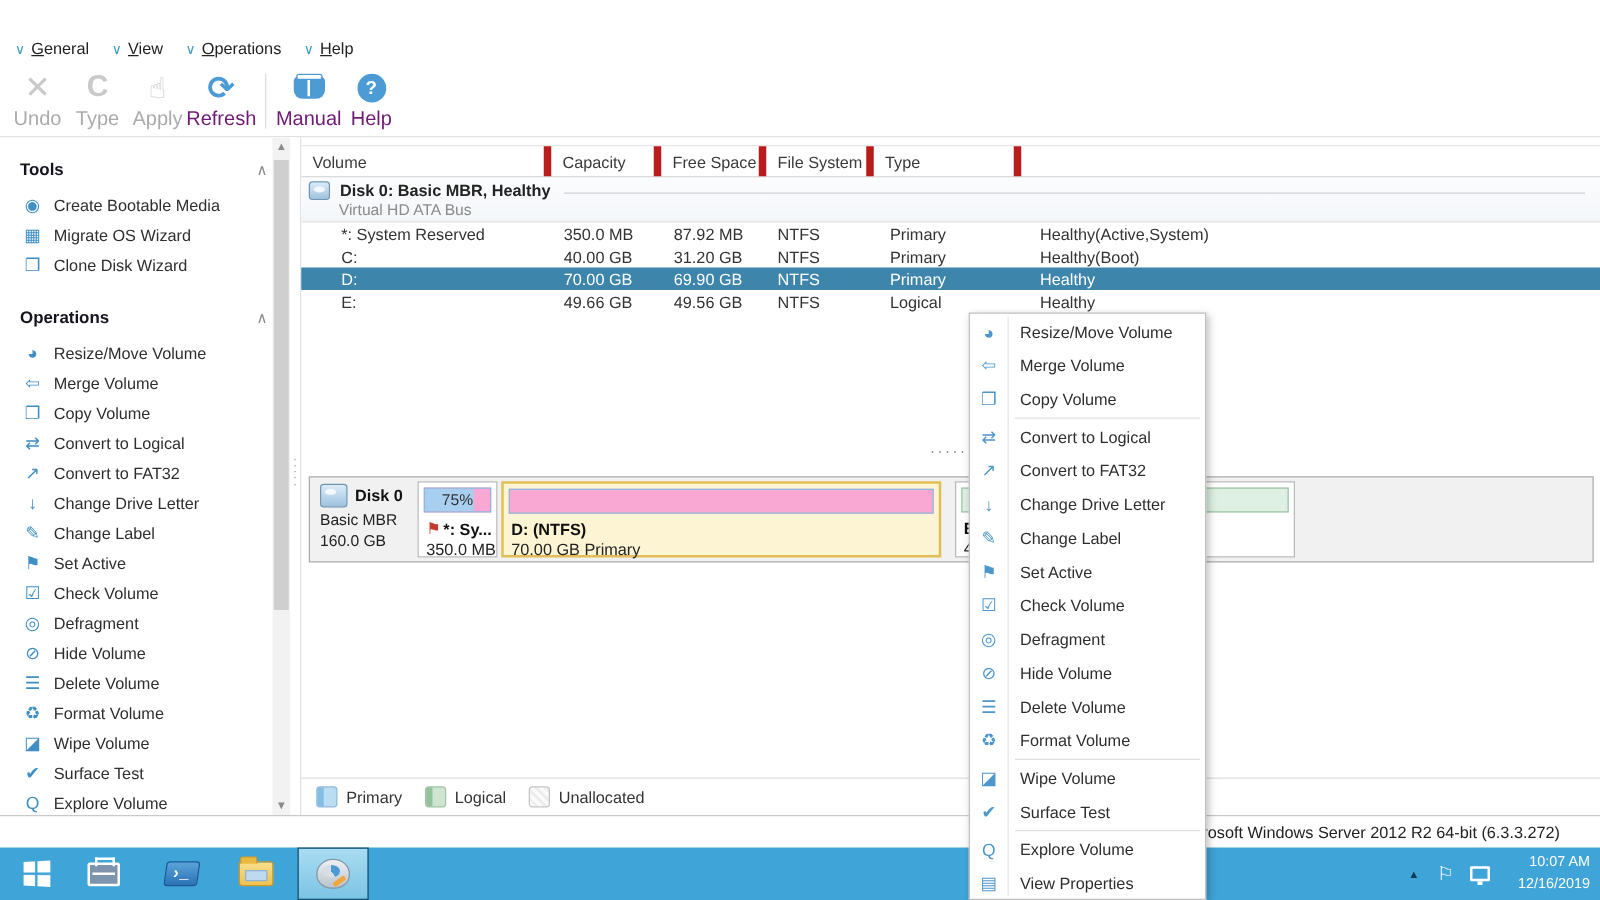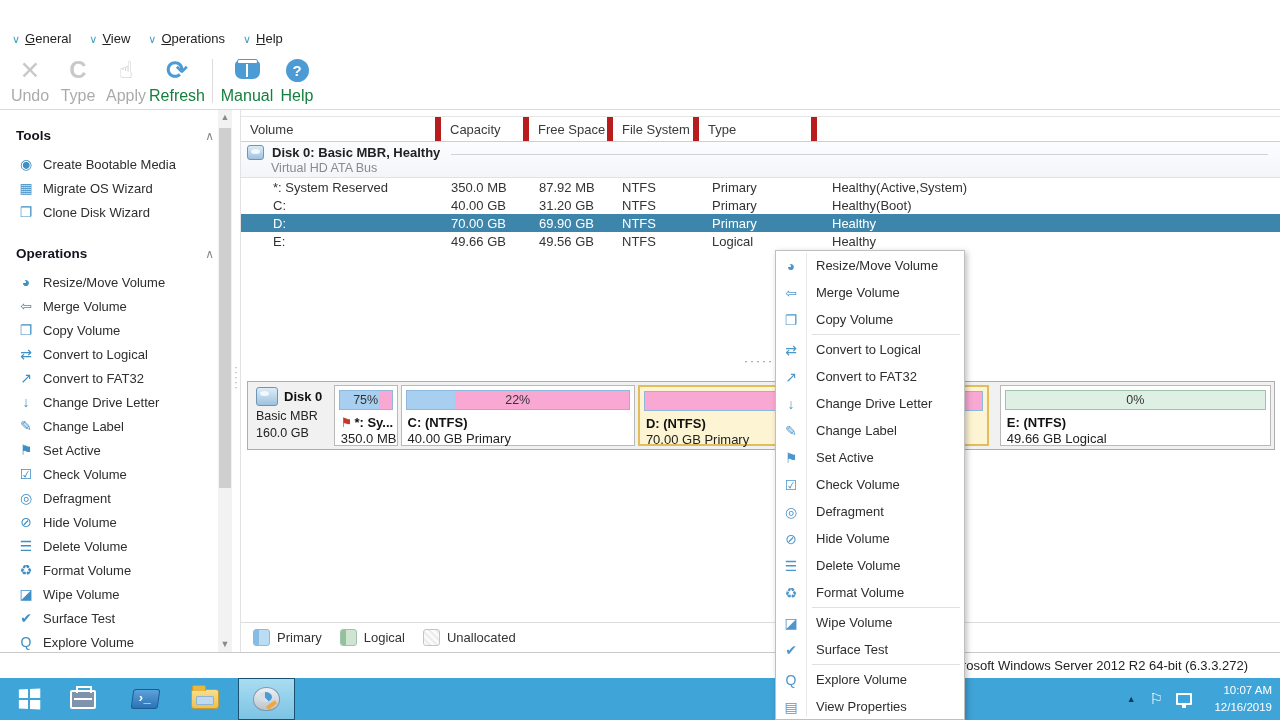--- a/index.html
+++ b/index.html
@@ -26,21 +26,21 @@
   .menu-item { display:flex; align-items:center; margin-right:10px; padding:2px 4px; cursor:default; }
   .menu-chev::before { content:"∨"; color:#3E9FBE; font-size:11px; margin-right:5px; }
   .menu-label { display:inline-block; color:#222; }
   .menu-label::first-letter { text-decoration:underline; }
 
   
   .toolbar { position:absolute; left:0; top:51px; right:0; height:59px; background:#fff; border-bottom:1px solid #D9D9D9; display:flex; align-items:stretch; padding-left:6px; }
   .tb-btn { width:48px; display:flex; flex-direction:column; align-items:center; justify-content:flex-end; padding-bottom:4px; cursor:default; }
   .tb-btn .tb-label { font-size:16px; margin-top:3px; }
   .tb-btn.disabled .tb-label { color:#ABABAB; }
-  .tb-btn.enabled .tb-label { color:#15803d; }
+  .tb-btn.enabled .tb-label { color:#701a75; }
   .tb-ico { height:28px; display:flex; align-items:center; justify-content:center; }
   .ico-undo::before { content:"✕"; font-size:25px; color:#C9C9C9; font-weight:bold; }
   .ico-redo::before { content:"C"; font-size:24px; color:#C9C9C9; font-weight:bold; }
   .ico-apply::before { content:"☝"; font-size:23px; color:#C4C4C4; }
   .ico-refresh::before { content:"⟳"; font-size:26px; color:#4D9BD5; font-weight:bold; }
   .ico-book { width:25px; height:18px; background:#4D9BD5; border-radius:4px 4px 7px 7px; position:relative; }
   .ico-book::before { content:""; position:absolute; left:11px; top:2px; bottom:2px; width:2px; background:#fff; }
   .ico-book::after { content:""; position:absolute; left:2px; top:-2px; right:2px; height:3px; background:#fff; border:1px solid #4D9BD5; border-radius:2px; }
   .ico-about { width:23px; height:23px; border-radius:50%; background:#4D9BD5; color:#fff; font-weight:bold; font-size:15px; display:flex; align-items:center; justify-content:center; }
   .tb-sep { width:1px; background:#DCDCDC; margin:8px 8px 6px 8px; }
@@ -426,28 +426,20 @@
             <span class="bar-fill" style="width: 75%;"></span>
             <span class="bar-label">75%</span>
           </div>
           <div class="p-name">
               <span class="flag-ico"></span>
               <span>*: Sy...</span>
             </div>
           <div class="p-size">350.0 MB</div>
         </div>
 
-        <div class="part p-c">
-          <div class="bar">
-            <span class="bar-fill" style="width: 22%;"></span>
-            <span class="bar-label">22%</span>
-          </div>
-          <div class="p-name">C: (NTFS)</div>
-          <div class="p-size">40.00 GB Primary</div>
-        </div>
 
         <div class="part p-d selected">
           <div class="bar">
             <span class="bar-fill" style="width: 0%;"></span>
             <span class="bar-label"></span>
           </div>
           <div class="p-name">D: (NTFS)</div>
           <div class="p-size">70.00 GB Primary</div>
         </div>
 

